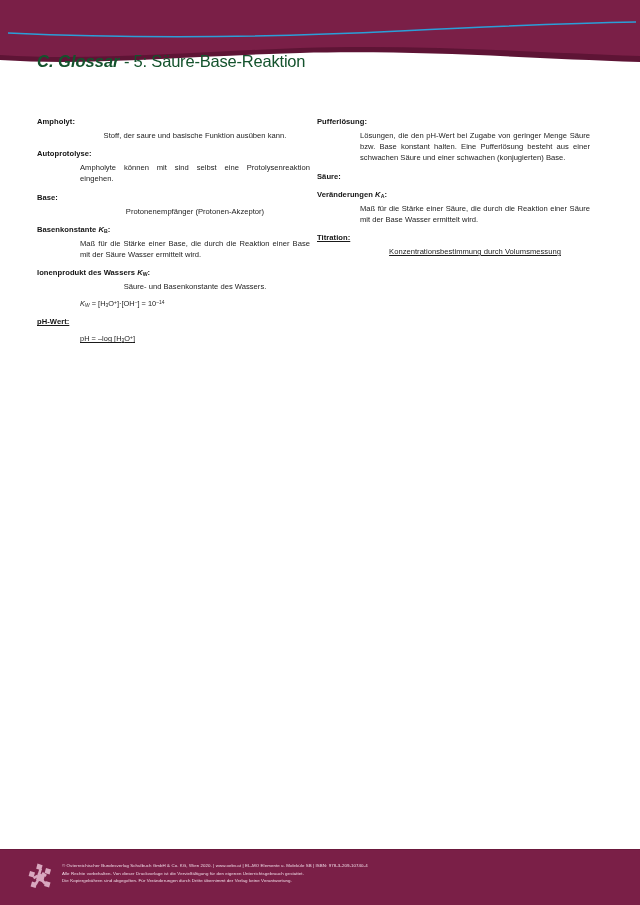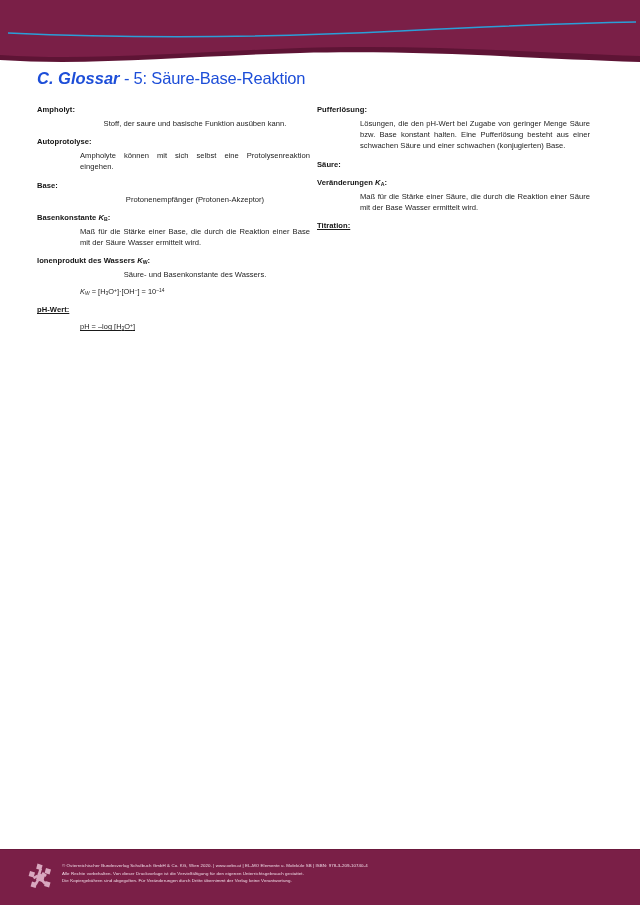--- a/index.html
+++ b/index.html
@@ -37,42 +37,42 @@
   }
   .header-banner svg {
     display: block;
     width: 640px;
     height: 70px;
   }
 
   
   .page-title {
     position: absolute;
-    top: 68px;
+    top: 51px;
     left: 37px;
     font-size: 16.5px;
     line-height: 21px;
     letter-spacing: -0.2px;
-    color: #1d4ed8;
+    color: #14532d;
     white-space: nowrap;
   }
   .page-title .title-lead {
     font-weight: bold;
     font-style: italic;
     letter-spacing: 0px;
   }
   .page-title .title-rest {
     font-weight: normal;
     font-style: normal;
   }
 
   
   .columns {
     position: absolute;
-    top: 104px;
+    top: 116px;
     left: 0;
     width: 592px;
     display: flex;
     gap: 0;
   }
   .column {
     width: 290px;
     box-sizing: border-box;
   }
   .column.left  { margin-left: 37px; }
@@ -198,21 +198,21 @@
 
     <div class="column left">
 
       <div class="entry">
         <div class="entry-term">Ampholyt:</div>
         <div class="entry-def nojust">Stoff, der saure und basische Funktion ausüben kann.</div>
       </div>
 
       <div class="entry">
         <div class="entry-term">Autoprotolyse:</div>
-        <div class="entry-def">Ampholyte können mit sich selbst eine Protolysenreaktion eingehen.</div>
+        <div class="entry-def">Ampholyte können mit sind selbst eine Protolysenreaktion eingehen.</div>
       </div>
 
       <div class="entry">
         <div class="entry-term">Base:</div>
         <div class="entry-def nojust">Protonenempfänger (Protonen-Akzeptor)</div>
       </div>
 
       <div class="entry">
         <div class="entry-term"><span>Basenkonstante </span><span class="sym">K</span><sub>B</sub><span>:</span></div>
         <div class="entry-def">Maß für die Stärke einer Base, die durch die Reaktion einer Base mit der Säure Wasser ermittelt wird.</div>
@@ -243,20 +243,21 @@
       </div>
 
 
       <div class="entry">
         <div class="entry-term"><span>Veränderungen </span><span class="sym">K</span><sub>A</sub><span>:</span></div>
         <div class="entry-def">Maß für die Stärke einer Säure, die durch die Reaktion einer Säure mit der Base Wasser ermittelt wird.</div>
       </div>
 
       <div class="entry">
         <div class="entry-term">Titration:</div>
+        <div class="entry-def nojust">Konzentrationsbestimmung durch Volumsmessung</div>
       </div>
 
     </div>
   </div>
 
   <div class="footer-band">
     <div class="footer-hairline"></div>
 
     <div class="footer-logo">
       <svg viewBox="0 0 30 28" xmlns="http://www.w3.org/2000/svg">

